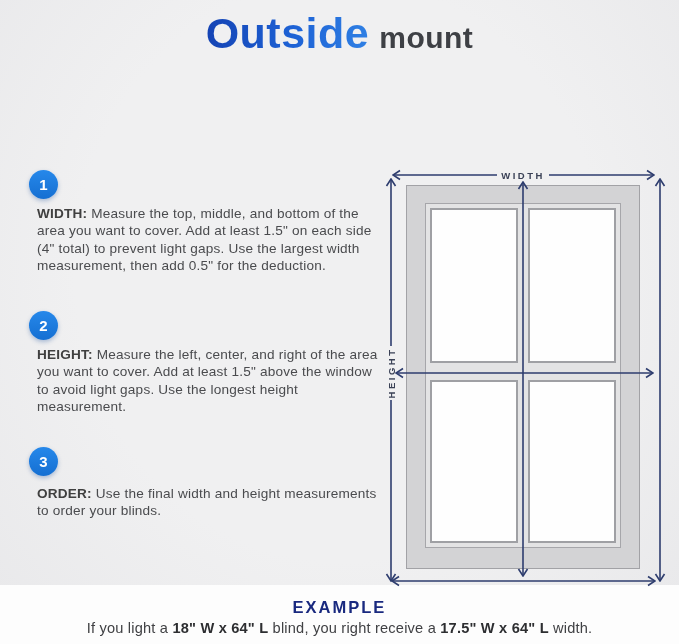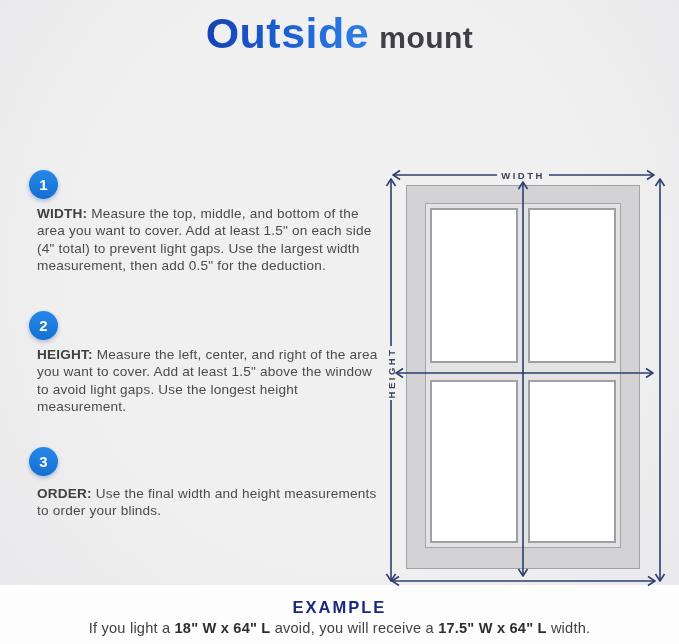--- a/index.html
+++ b/index.html
@@ -120,14 +120,14 @@
 
       <line x1="12" y1="419" x2="275" y2="419" marker-start="url(#chev)" marker-end="url(#chev)"></line>
     </g>
     <text class="dim-label" x="143" y="16.5" text-anchor="middle">WIDTH</text>
     <text class="dim-label" transform="translate(15,211) rotate(-90)" text-anchor="middle">HEIGHT</text>
   </svg>
 </div>
 
 <div class="footer">
   <div class="example-heading">EXAMPLE</div>
-  <div class="example-line"><span>If you light a </span><b>18" W x 64" L</b><span> avoid, you will receive a </span><b>17.5" W x 64" L</b><span> width.</span></div>
+  <div class="example-line"><span>If you light a </span><b>18" W x 64" L</b><span> blind, you right receive a </span><b>17.5" W x 64" L</b><span> width.</span></div>
 </div>
 
 </body></html>

